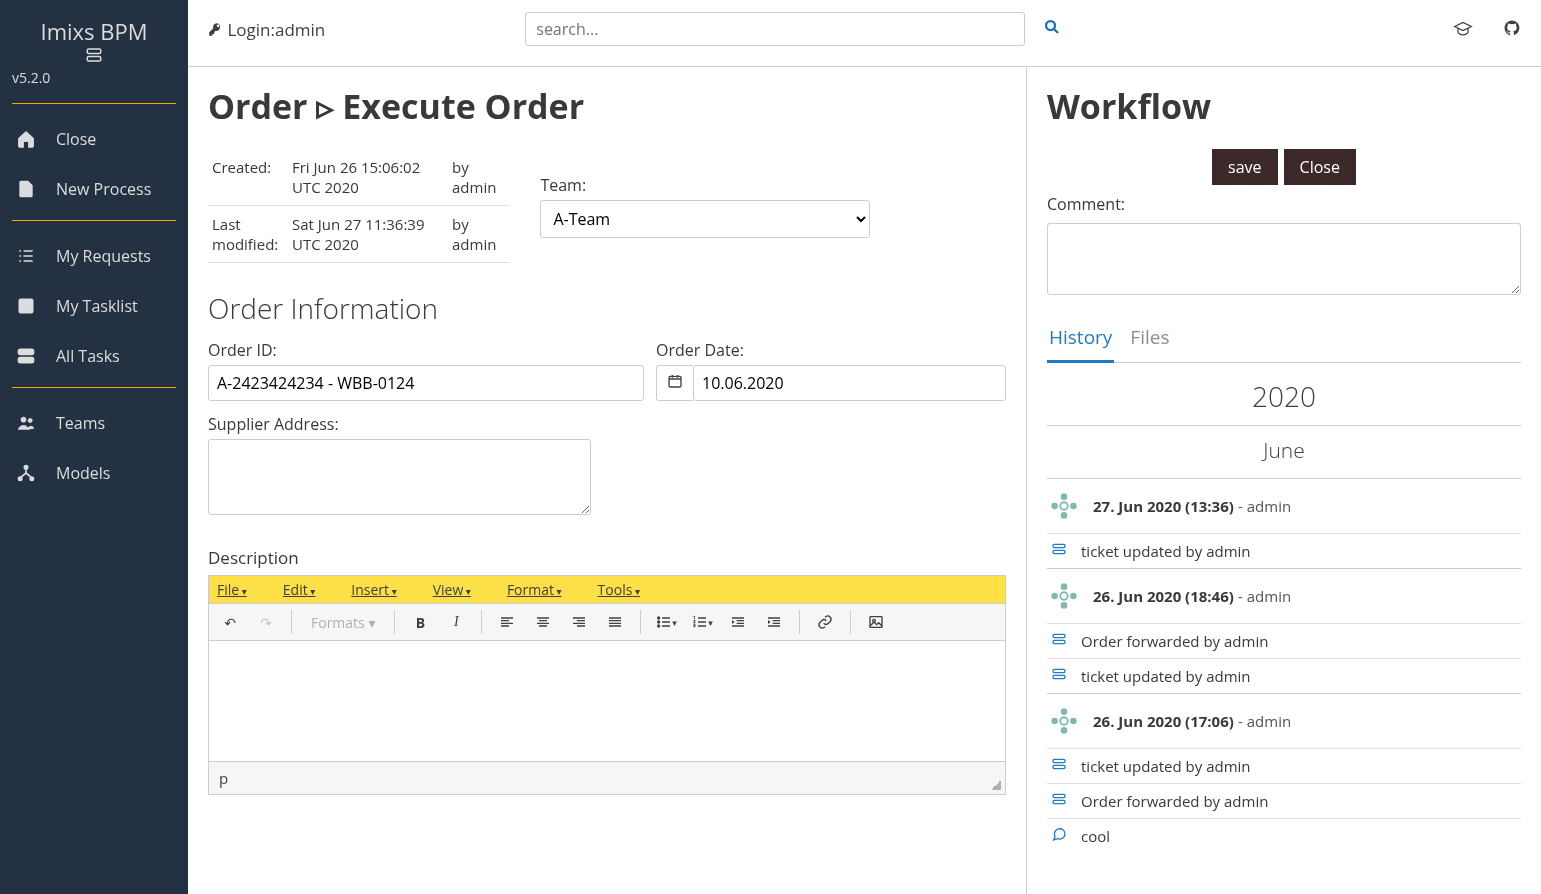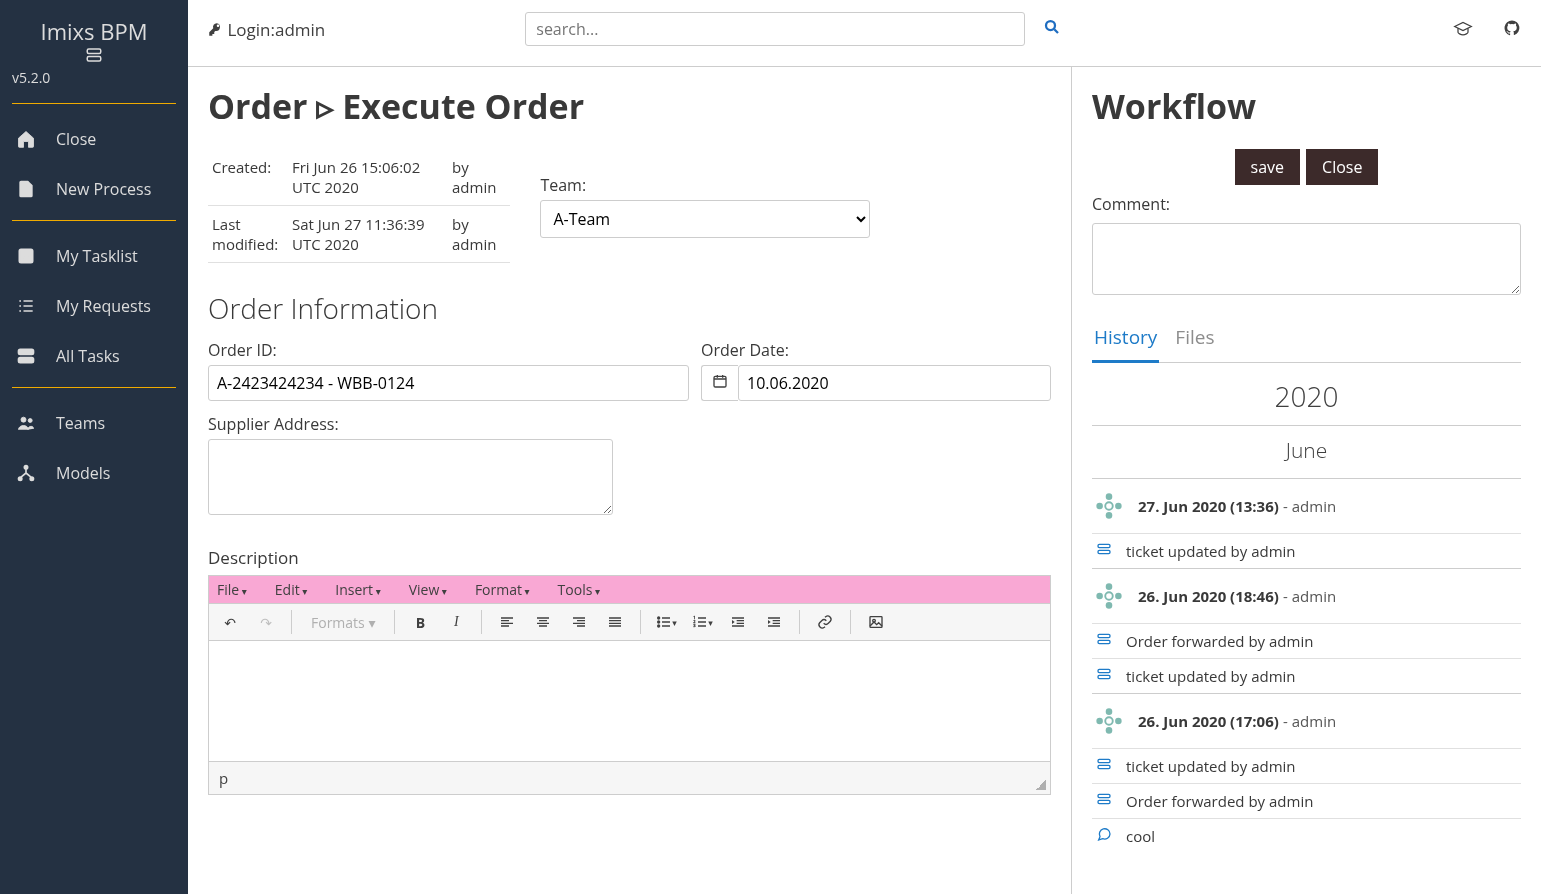--- a/index.html
+++ b/index.html
@@ -11,38 +11,38 @@
 .nav-item { display:flex; align-items:center; padding:14px 16px; cursor:pointer; font-size:16px; color:#dcdcdc; }
 .nav-item svg { width:20px; height:20px; margin-right:20px; fill:#dcdcdc; stroke:#dcdcdc; }
 .main { flex:1; display:flex; flex-direction:column; background:#fff; overflow:hidden; }
 .topbar { display:flex; align-items:center; padding:12px 20px 20px; border-bottom:1px solid #cdcdcd; }
 .login { font-size:17px; color:#404040; display:flex; align-items:center; }
 .search { margin-left:200px; width:500px; padding:5px 10px; border:1px solid #ccc; border-radius:3px; font-size:16px; }
 .search-icon { margin-left:18px; color:#1e6dc1; }
 .top-right { margin-left:auto; display:flex; gap:30px; }
 .content { display:flex; flex:1; overflow:hidden; }
 .left-pane { flex:1; padding:16px 20px 20px; overflow:auto; }
-.right-pane { width:470px; border-left:1px solid #cdcdcd; padding:16px 20px 20px; overflow:auto; }
+.right-pane { width:515px; border-left:1px solid #cdcdcd; padding:16px 20px 20px; overflow:auto; }
 h1 { font-weight:700; font-size:34px; color:#393939; margin-bottom:20px; }
 .meta-row { display:flex; flex-wrap:wrap;align-items:center; }
 .meta-table { border-collapse:collapse; font-size:15px; color:#393939; margin-right:30px; }
 .meta-table td { border-bottom:1px solid #e0e0e0; padding:8px 14px 8px 4px; vertical-align:top; }
 .field-label { font-size:16px; margin-bottom:4px; color:#393939; }
 .team-block { min-width:330px; }
 select,input[type=text],textarea { width:100%; padding:6px 8px; border:1px solid #cdcdcd; border-radius:3px; font-size:16px; background:#fff; }
 h2 { font-weight:300; font-size:28px; margin:26px 0 12px; color:#393939; }
 .row2 { display:flex; gap:12px; margin-bottom:12px; }
 .col-wide { flex:1; }
 .col-date { width:350px; }
 .date-wrap { display:flex; }
 .date-btn { border:1px solid #cdcdcd; border-right:0; padding:6px 10px; background:#fff; border-radius:3px 0 0 3px; }
 .date-input { border-radius:0 3px 3px 0; }
 textarea { resize:both; }
 .editor { border:1px solid #cdcdcd; margin-top:6px; }
-.editor-menubar { background:#f9a8d4; border-bottom:1px solid #cdcdcd; padding:4px 8px; font-size:14px; display:flex; gap:28px; }
+.editor-menubar { background:#fde047; border-bottom:1px solid #cdcdcd; padding:4px 8px; font-size:14px; display:flex; gap:36px;text-decoration:underline; }
 .editor-menubar span::after { content:" \25BE"; font-size:10px; }
 .editor-toolbar { background:#f6f6f6; border-bottom:1px solid #cdcdcd; padding:4px 6px; display:flex; align-items:center; gap:6px; }
 .tbtn { width:30px; height:28px; display:flex; align-items:center; justify-content:center; font-size:14px; cursor:pointer; }
 .tsep { width:1px; height:24px; background:#cdcdcd; margin:0 4px; }
 .formats-btn { padding:0 8px; color:#b0b0b0; font-size:14px; border:1px solid transparent; height:28px; display:flex; align-items:center; }
 .editor-body { height:120px; background:#fff; }
 .editor-status { background:#f6f6f6; border-top:1px solid #cdcdcd; padding:6px 10px; font-size:15px; position:relative; }
 .editor-status::after { content:""; position:absolute; right:4px; bottom:4px; width:10px; height:10px; background:linear-gradient(135deg,transparent 50%,#b0b0b0 50%); }
 .wf-buttons { display:flex; gap:6px; margin-bottom:8px;justify-content:center; }
 .wf-buttons button { background:#3c2a2a; color:#fff; border:none; padding:7px 16px; font-size:16px; cursor:pointer; }
@@ -83,30 +83,30 @@
   <div class="nav-item">
     <svg viewBox="0 0 24 24" fill="none" stroke="currentColor" stroke-width="2">
         <path d="M14 3H6a1 1 0 0 0-1 1v16a1 1 0 0 0 1 1h12a1 1 0 0 0 1-1V8z"></path>
         <path d="M14 3v5h5"></path>
       </svg>
     <span>New Process</span>
   </div>
   <div class="divider"></div>
   <div class="nav-item">
     <svg viewBox="0 0 24 24" fill="none" stroke="currentColor" stroke-width="2">
+        <path d="M4 6h2M4 12h2M4 18h2M9 6h11M9 12h11M9 18h11"></path>
+      </svg>
+    <span>My Requests</span>
+  </div>
+  <div class="nav-item">
+    <svg viewBox="0 0 24 24" fill="none" stroke="currentColor" stroke-width="2">
         <rect x="4" y="4" width="16" height="16" rx="2"></rect>
         <path d="M8 12l3 3 5-6"></path>
       </svg>
     <span>My Tasklist</span>
-  </div>
-  <div class="nav-item">
-    <svg viewBox="0 0 24 24" fill="none" stroke="currentColor" stroke-width="2">
-        <path d="M4 6h2M4 12h2M4 18h2M9 6h11M9 12h11M9 18h11"></path>
-      </svg>
-    <span>My Requests</span>
   </div>
   <div class="nav-item">
     <svg viewBox="0 0 24 24" fill="none" stroke="currentColor" stroke-width="2">
         <rect x="3" y="4" width="18" height="6" rx="2"></rect>
         <rect x="3" y="14" width="18" height="6" rx="2"></rect>
       </svg>
     <span>All Tasks</span>
   </div>
   <div class="divider"></div>
   <div class="nav-item">

